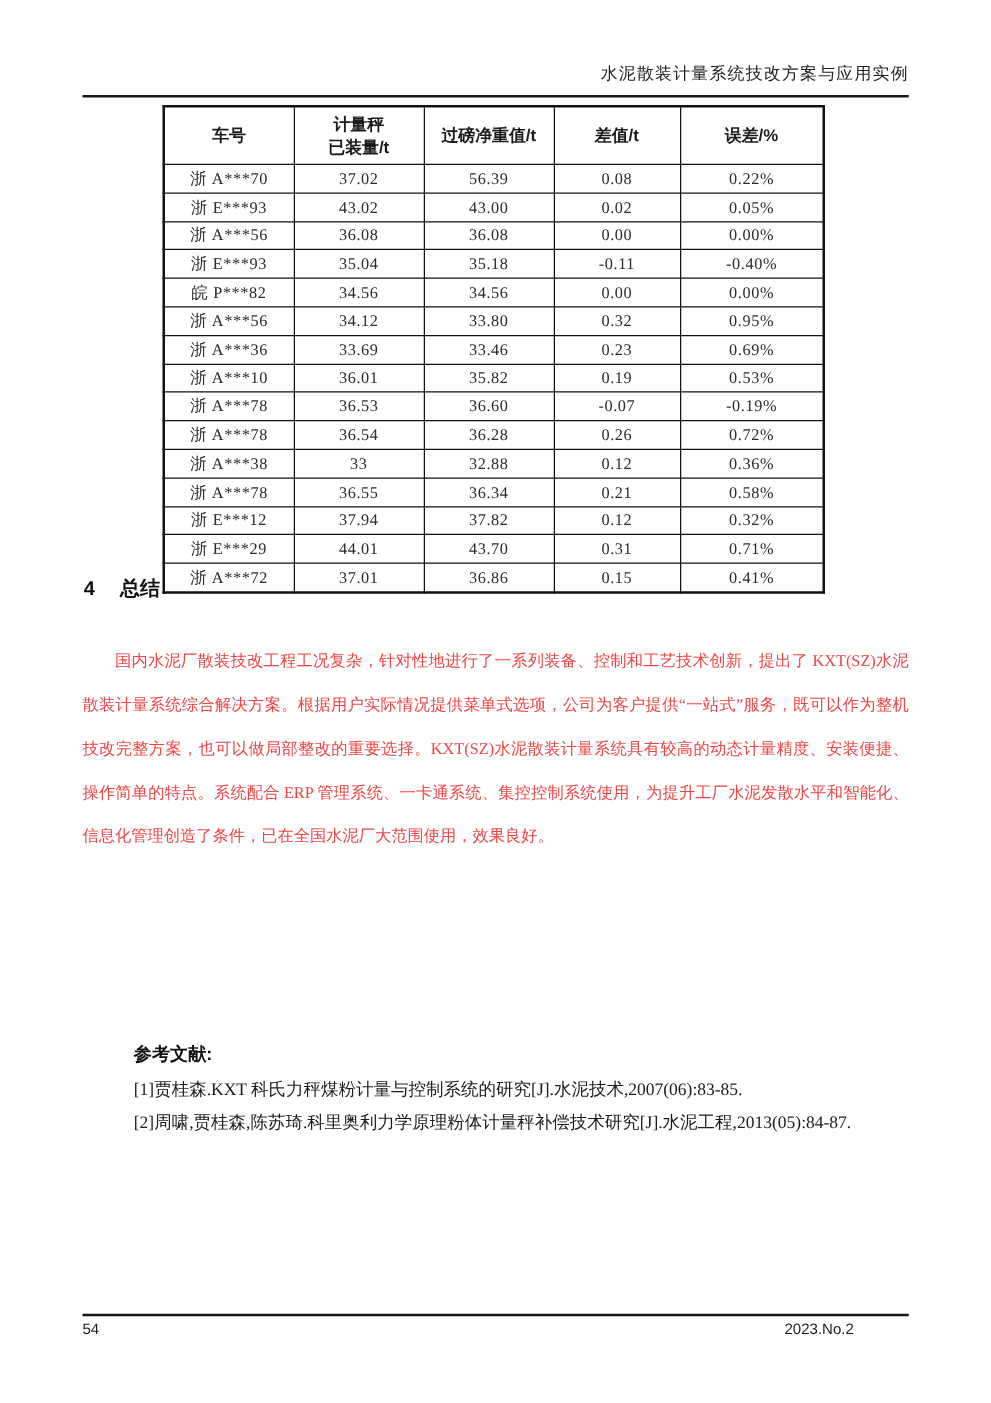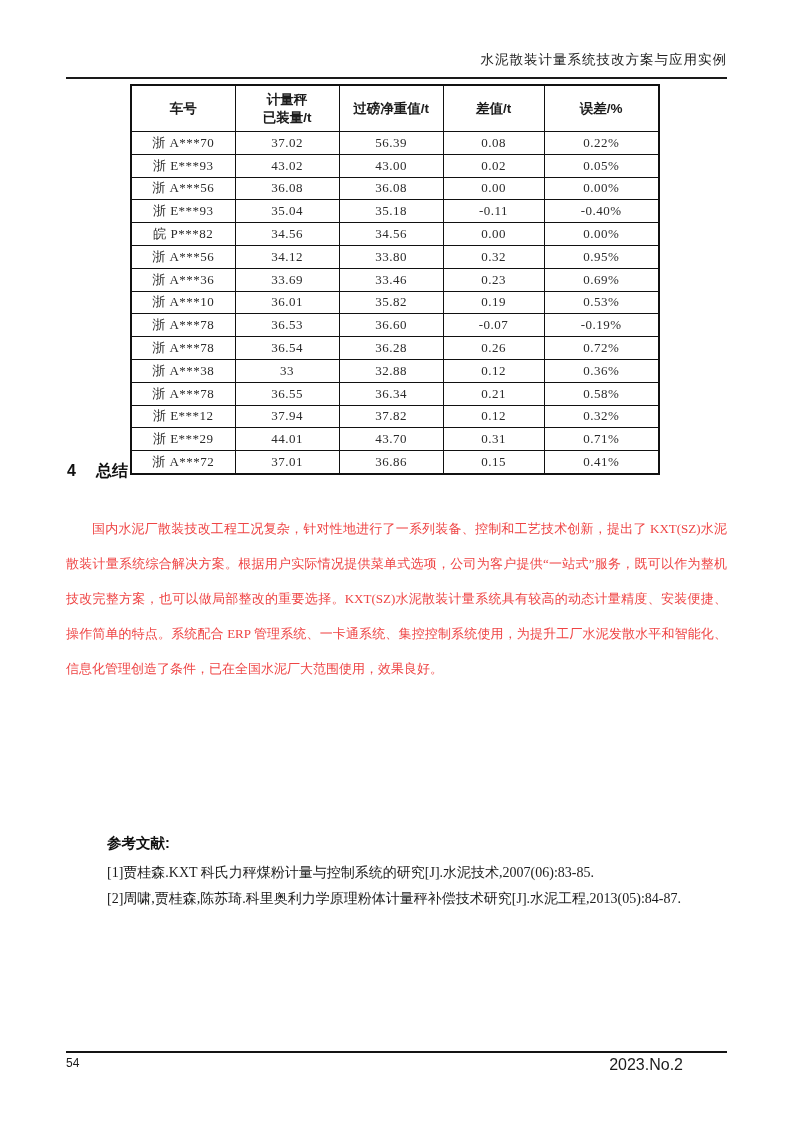--- a/index.html
+++ b/index.html
@@ -131,21 +131,21 @@
     text-align: left;
     font-family: "Liberation Sans", "DejaVu Sans", sans-serif;
     font-size: 12px;
     color: #1b1b1b;
   }
   .footer-issue {
     position: absolute;
     top: 1056px;
     right: 110px;
     font-family: "Liberation Sans", "DejaVu Sans", sans-serif;
-    font-size: 16px;
+    font-size: 12px;
     color: #1b1b1b;
   }
 </style>
 </head>
 <body>
 
 <div class="page">
 
   <div class="running-head-wrap">
     <span class="title">水泥散装计量系统技改方案与应用实例</span>

